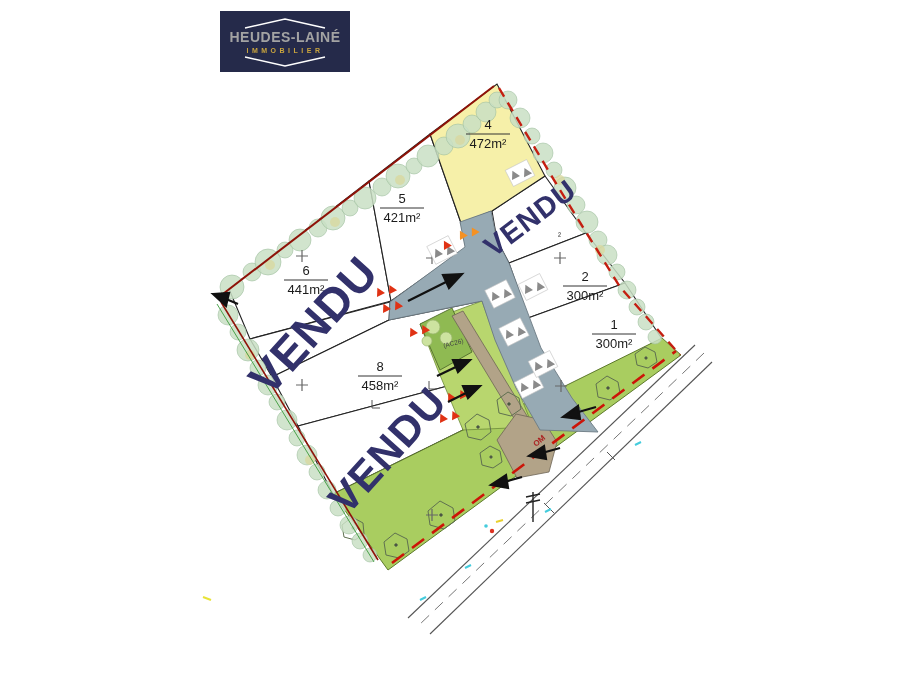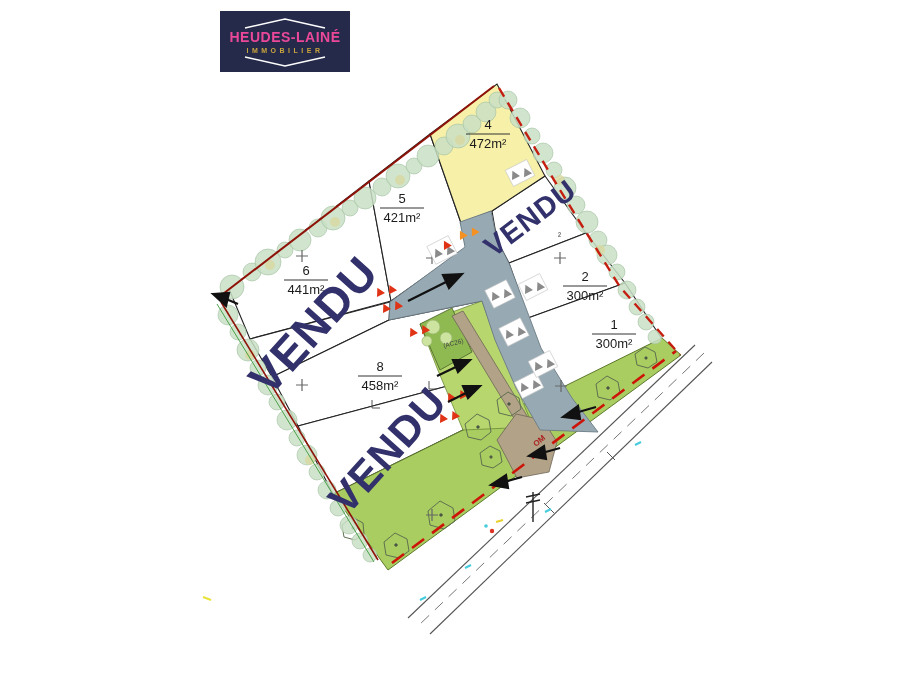--- a/index.html
+++ b/index.html
@@ -1,21 +1,21 @@
 <!DOCTYPE html>
 <html><head>
 <meta charset="utf-8">
 <style>
   html,body{margin:0;padding:0;background:#ffffff;}
   #stage{position:relative;width:902px;height:678px;background:#ffffff;overflow:hidden;
          font-family:"Liberation Sans",sans-serif;}
   #plan-svg{position:absolute;left:0;top:0;}
   .logo{position:absolute;left:220px;top:11px;width:130px;height:61px;
         display:flex;flex-direction:column;align-items:center;justify-content:center;gap:1px;}
-  .logo-title{color:#ec4899;font-size:14px;font-weight:bold;letter-spacing:0.5px;line-height:1;}
+  .logo-title{color:#a3a3a3;font-size:14px;font-weight:bold;letter-spacing:0.5px;line-height:1;}
   .logo-sub{font-size:7px;font-weight:bold;letter-spacing:3.5px;line-height:1;margin-top:2px;}
   svg text{font-family:"Liberation Sans",sans-serif;}
   .lotnum,.lotarea{font-size:13px;fill:#1b1b1b;}
   .vendu{font-weight:bold;letter-spacing:1px;}
 </style>
 </head>
 <body>
 <div id="stage">
 
 <svg id="plan-svg" width="902" height="678" viewBox="0 0 902 678">

